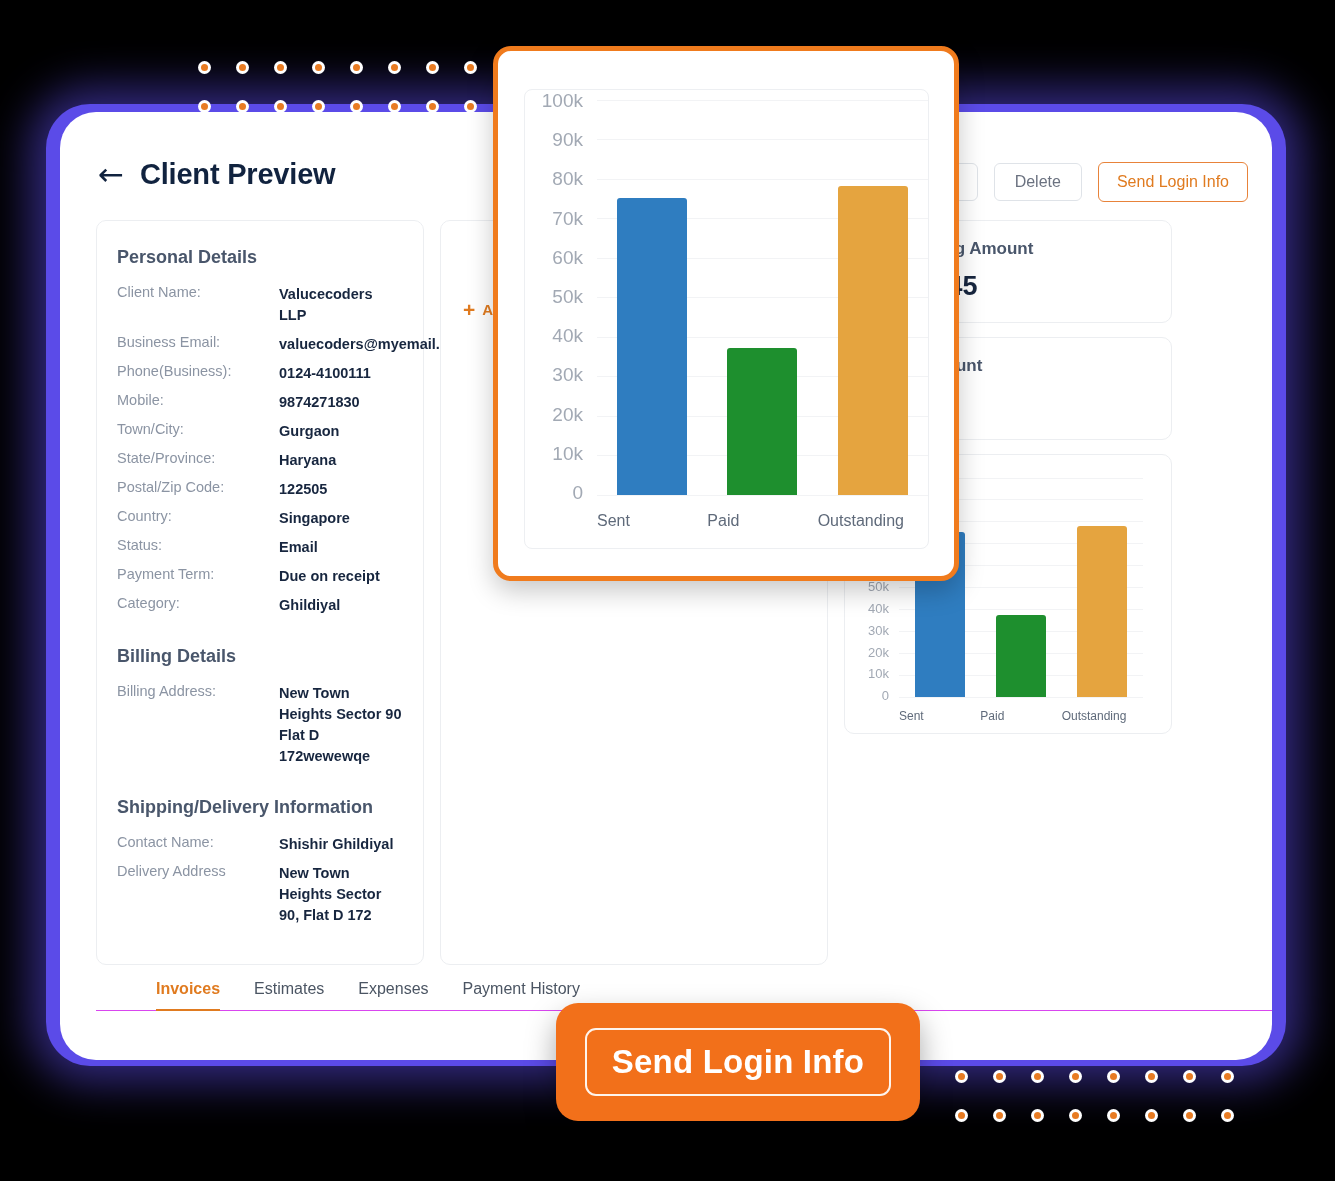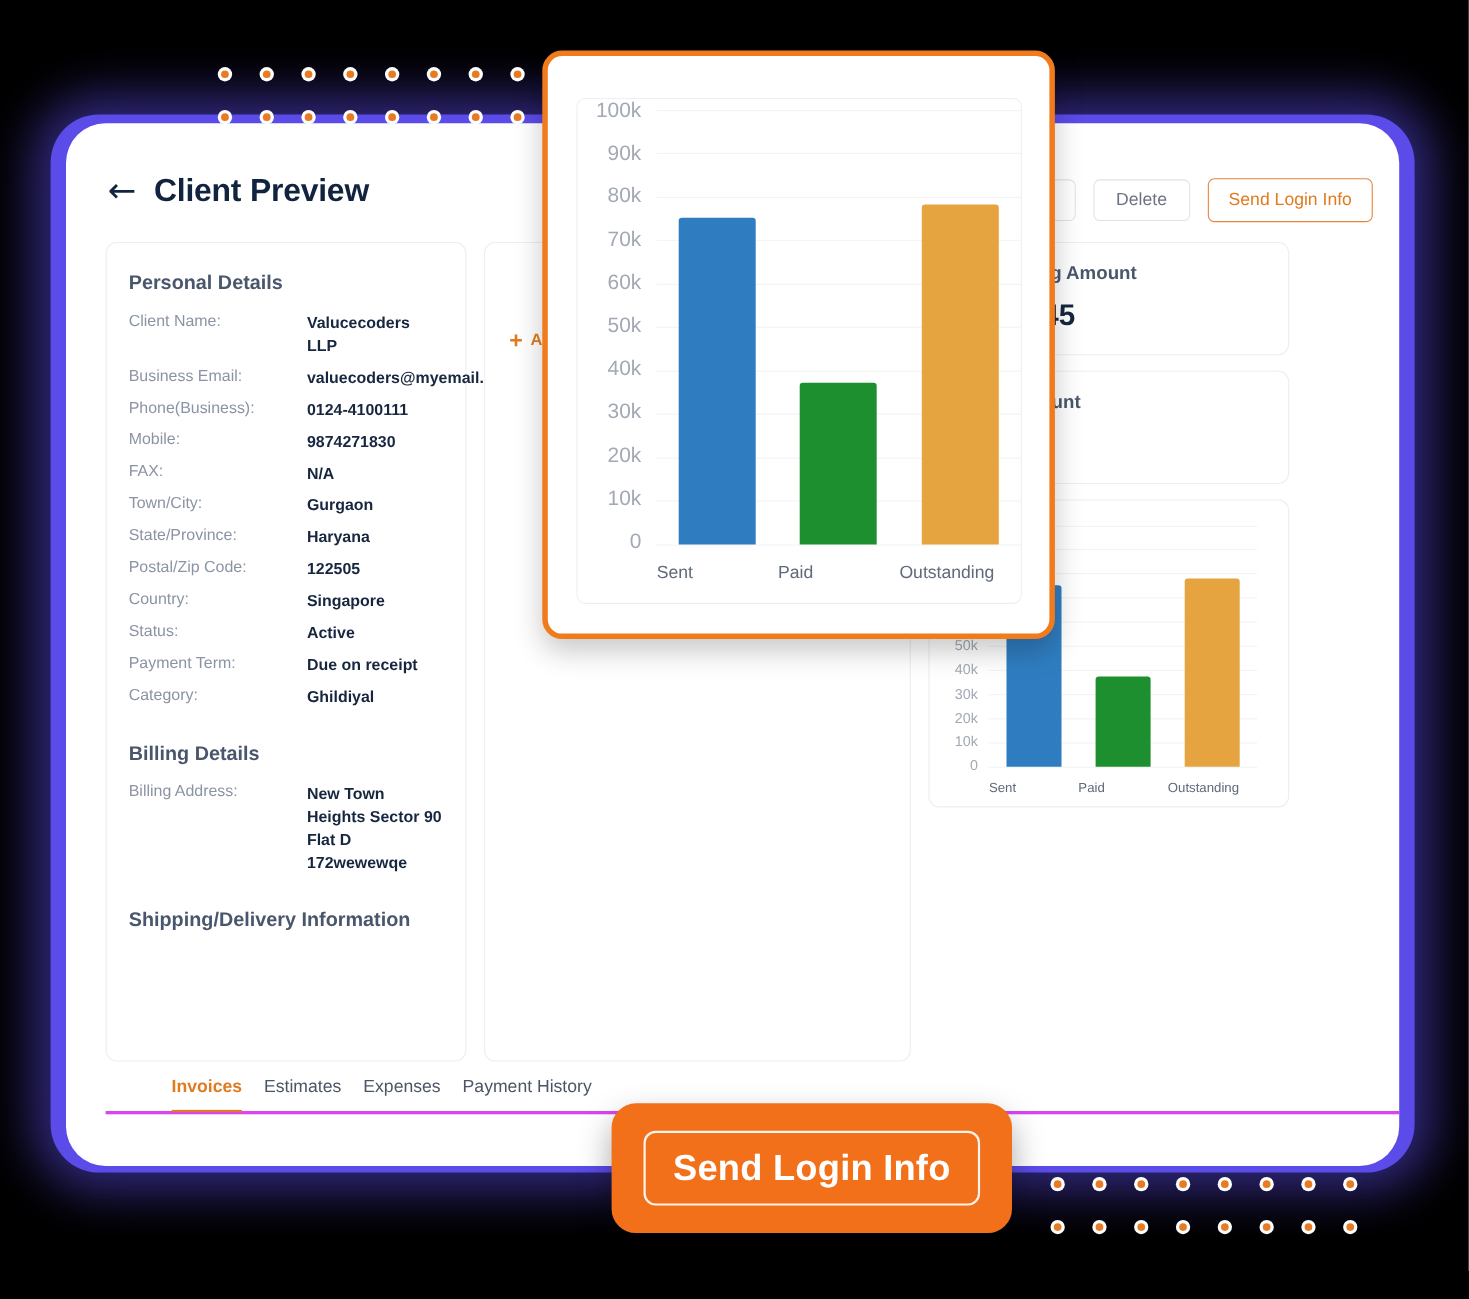--- a/index.html
+++ b/index.html
@@ -139,22 +139,22 @@
   .bar { border-radius: 3px 3px 0 0; }
   .x-labels { display: flex; color: #5f6a7a; }
   .x-lab { text-align: left; }
 
   
   #chart-small { padding: 16px 14px 10px 10px; }
 
   
   #tabs-row {
     position: absolute; left: 36px; top: 868px; width: 1200px;
-    border-bottom: 3px solid #d946ef;
-    display: flex; gap: 20px; padding-left: 60px;
+    border-bottom: 1px solid #d946ef;
+    display: flex; gap: 34px; padding-left: 60px;
   }
   .tab {
     font-size: 16px; color: #4b5563; padding-bottom: 12px;
     position: relative;
   }
   .tab.active { color: #e07b20; font-weight: bold; }
   .tab.active::after {
     content: ""; position: absolute; left: 0; right: 0; bottom: -1px;
     height: 2.5px; background: #e07b20;
   }
@@ -259,62 +259,68 @@
             </div>
             <div class="kv">
               <div class="kv-k">Phone(Business):</div>
               <div class="kv-v">0124-4100111</div>
             </div>
             <div class="kv">
               <div class="kv-k">Mobile:</div>
               <div class="kv-v">9874271830</div>
             </div>
             <div class="kv">
-              <div class="kv-k">FAX:</div>
-              <div class="kv-v">N/A</div>
-            </div>
-            <div class="kv">
               <div class="kv-k">Town/City:</div>
               <div class="kv-v">Gurgaon</div>
             </div>
             <div class="kv">
               <div class="kv-k">State/Province:</div>
               <div class="kv-v">Haryana</div>
             </div>
             <div class="kv">
               <div class="kv-k">Postal/Zip Code:</div>
               <div class="kv-v">122505</div>
             </div>
             <div class="kv">
               <div class="kv-k">Country:</div>
               <div class="kv-v">Singapore</div>
             </div>
             <div class="kv">
               <div class="kv-k">Status:</div>
-              <div class="kv-v">Active</div>
+              <div class="kv-v">Email</div>
             </div>
             <div class="kv">
               <div class="kv-k">Payment Term:</div>
               <div class="kv-v">Due on receipt</div>
             </div>
             <div class="kv">
               <div class="kv-k">Category:</div>
               <div class="kv-v">Ghildiyal</div>
             </div>
           </div>
         <div class="spacer-24"></div>
         <div class="section-title">Billing Details</div>
         <div id="billing-fields">
             <div class="kv">
               <div class="kv-k">Billing Address:</div>
               <div class="kv-v">New Town Heights Sector 90 Flat D 172wewewqe</div>
             </div>
           </div>
         <div class="spacer-24"></div>
         <div class="section-title">Shipping/Delivery Information</div>
+        <div id="shipping-fields">
+            <div class="kv">
+              <div class="kv-k">Contact Name:</div>
+              <div class="kv-v">Shishir Ghildiyal</div>
+            </div>
+            <div class="kv">
+              <div class="kv-k">Delivery Address</div>
+              <div class="kv-v">New Town Heights Sector 90, Flat D 172</div>
+            </div>
+          </div>
       </div>
 
       <div class="panel" id="panel-mid">
         <div id="add-contact">
           <span class="plus">+</span>
           <span>Add Contact</span>
         </div>
       </div>
 
       <div id="panel-right">

